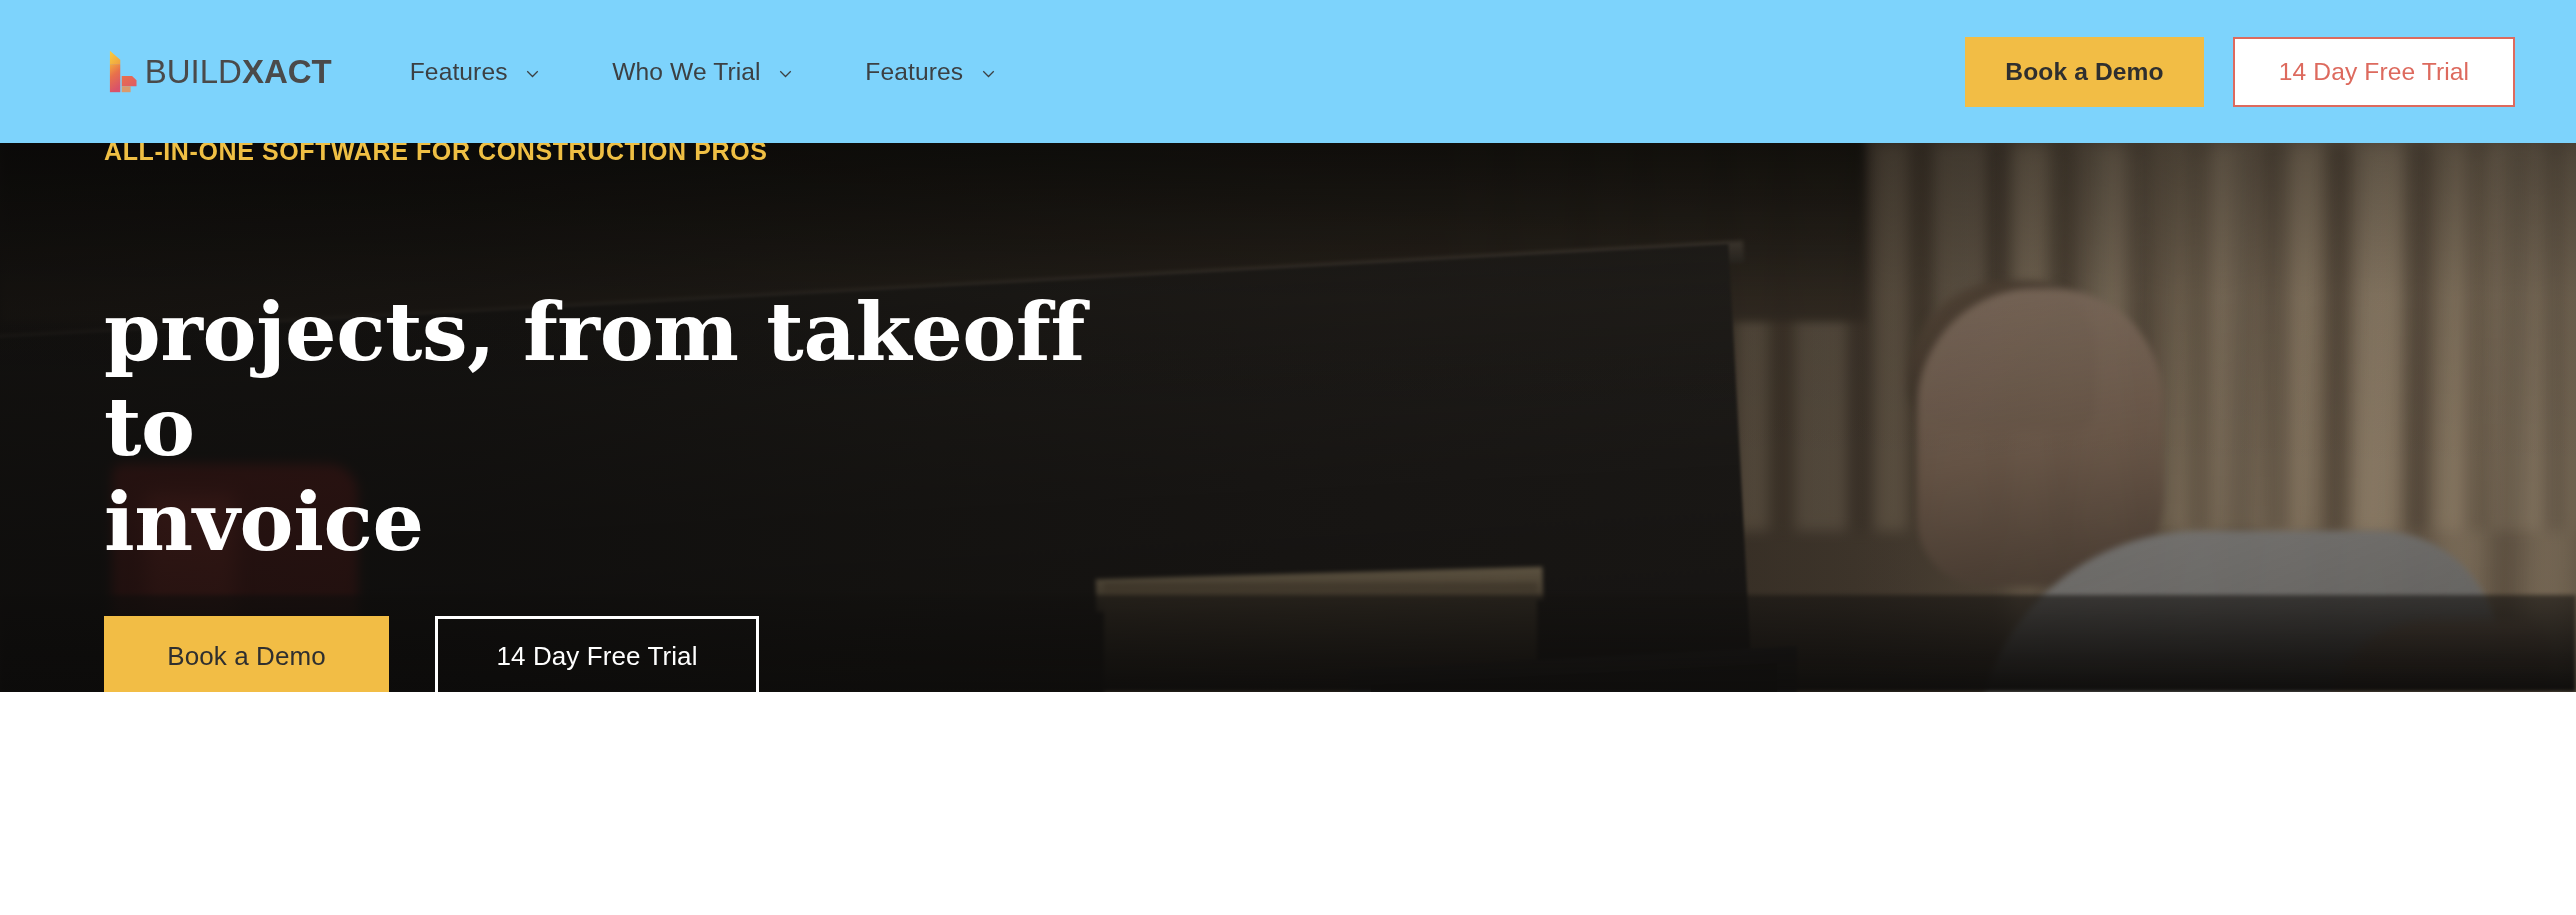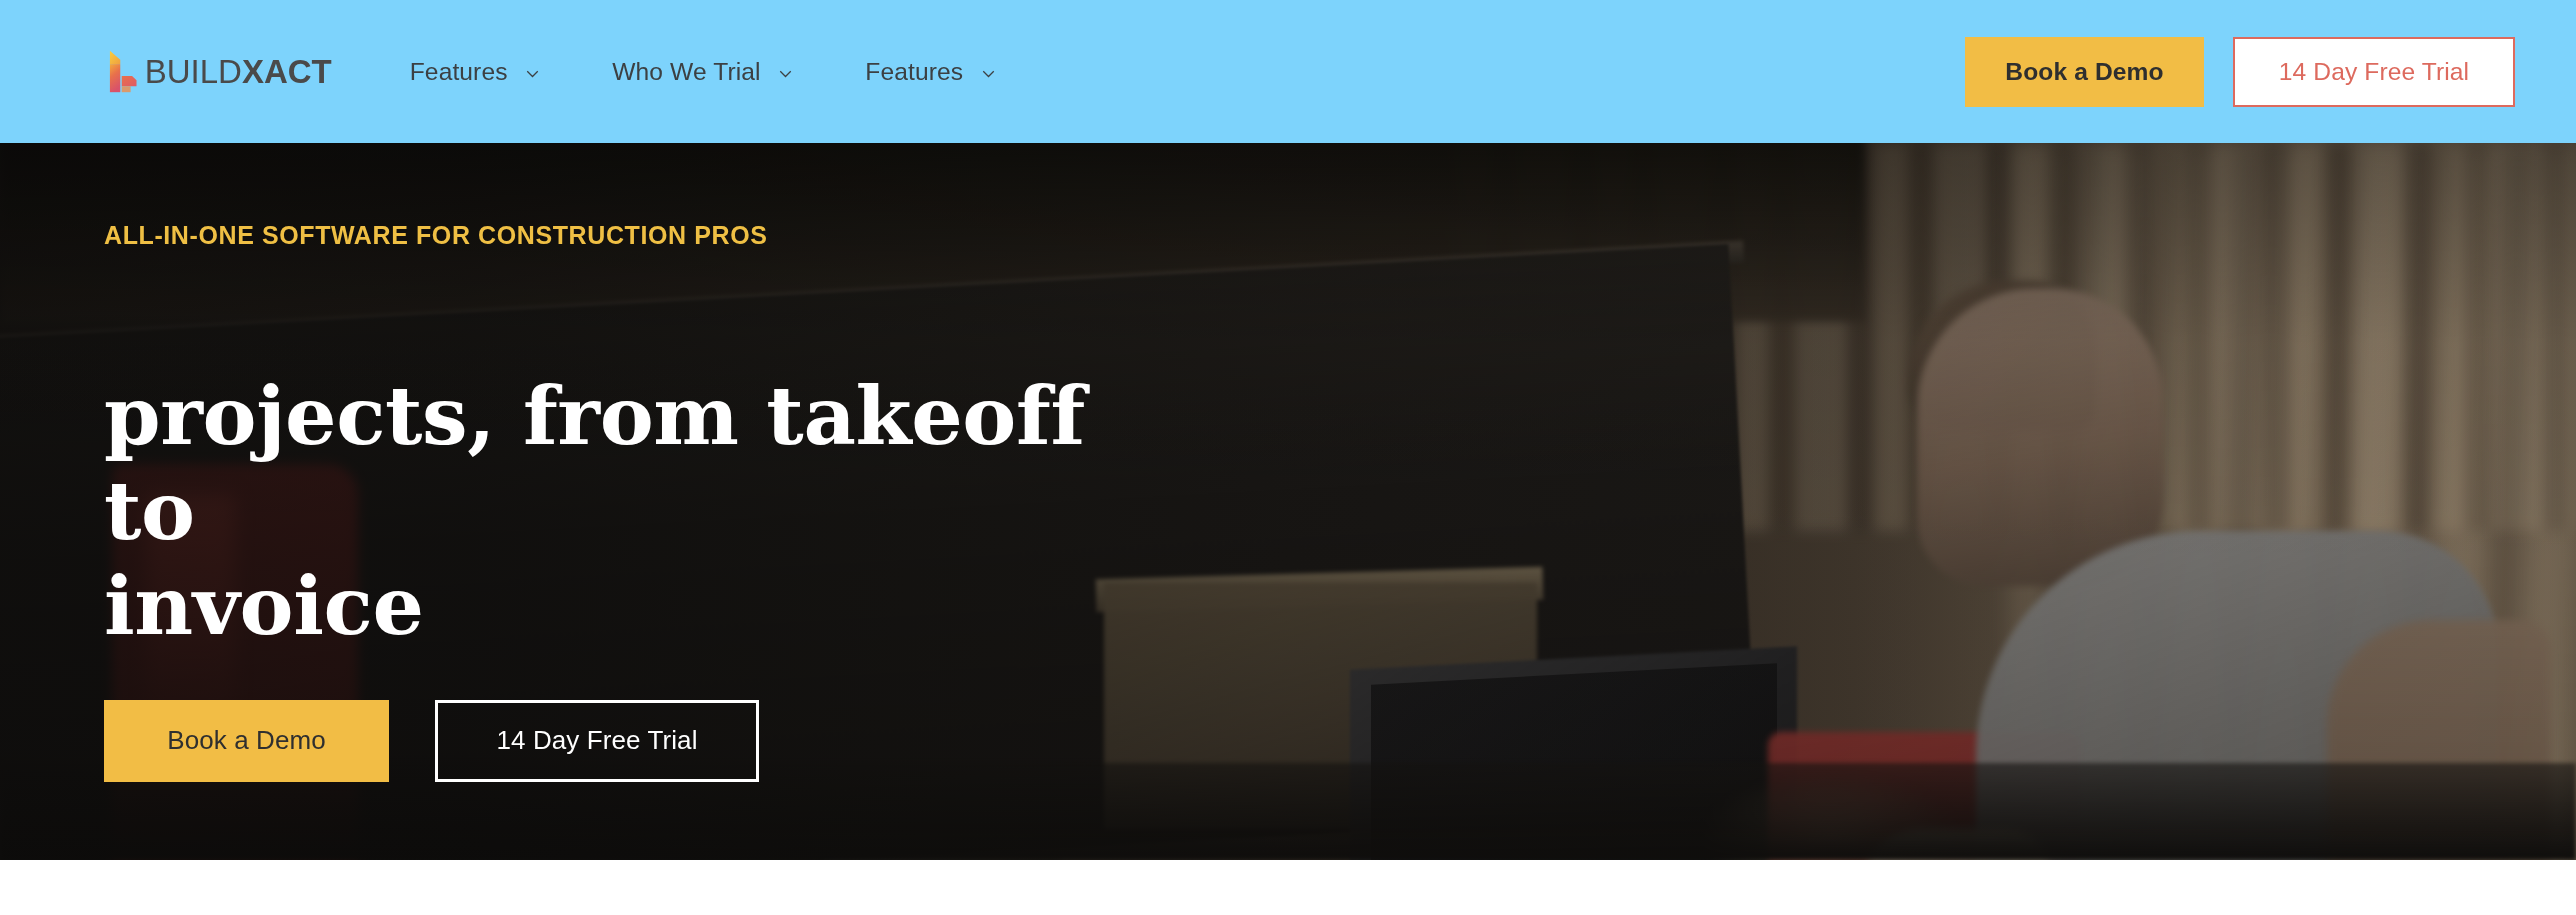--- a/index.html
+++ b/index.html
@@ -99,21 +99,21 @@
     color:#dd6a5e;
     border:2.2px solid #dd6a5e;
     font-size:24.6px;
     font-weight:400;
     letter-spacing:0.1px;
   }
 
   
   .hero{
     position:absolute; left:0; top:143px;
-    width:2576px; height:717px;
+    width:2576px; height:549px;
     overflow:hidden;
     background:#000000;
   }
 
   
   .hero-photo{ position:absolute; inset:0; }
 
   
   .hp-wall{
     position:absolute; left:0; top:0; width:100%; height:100%;

